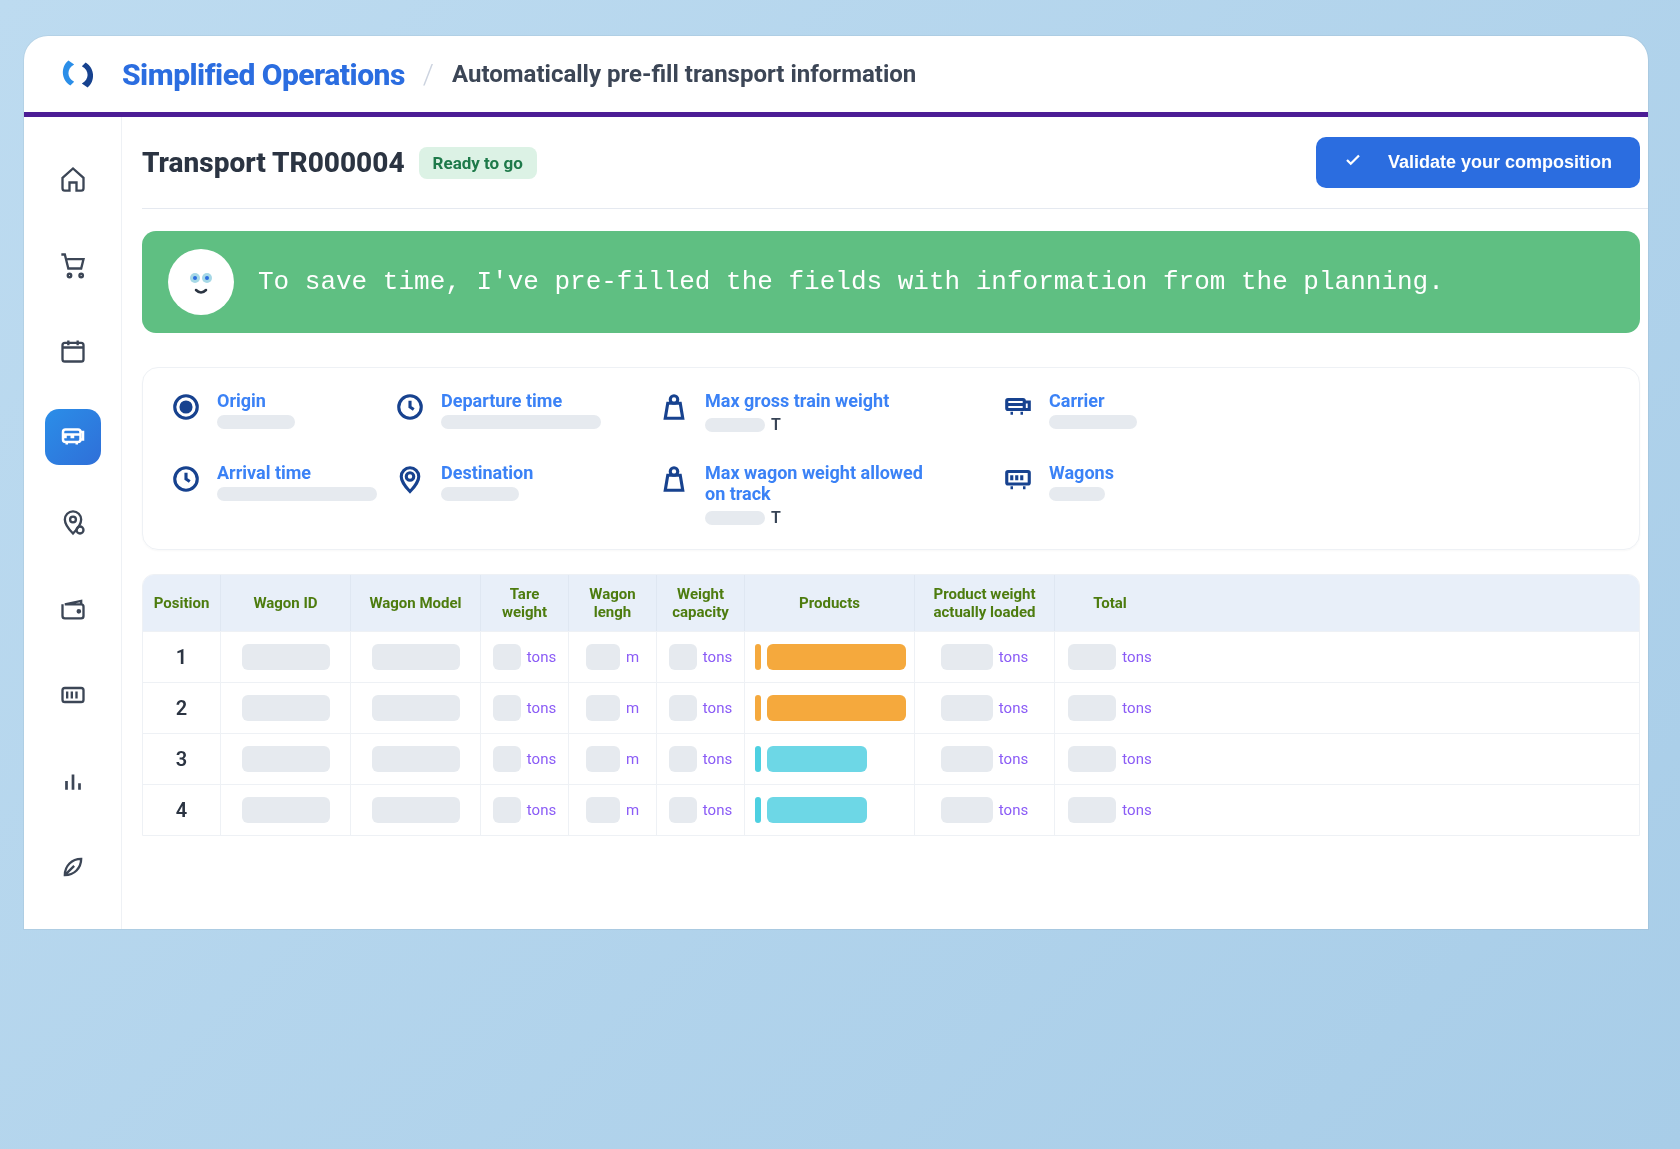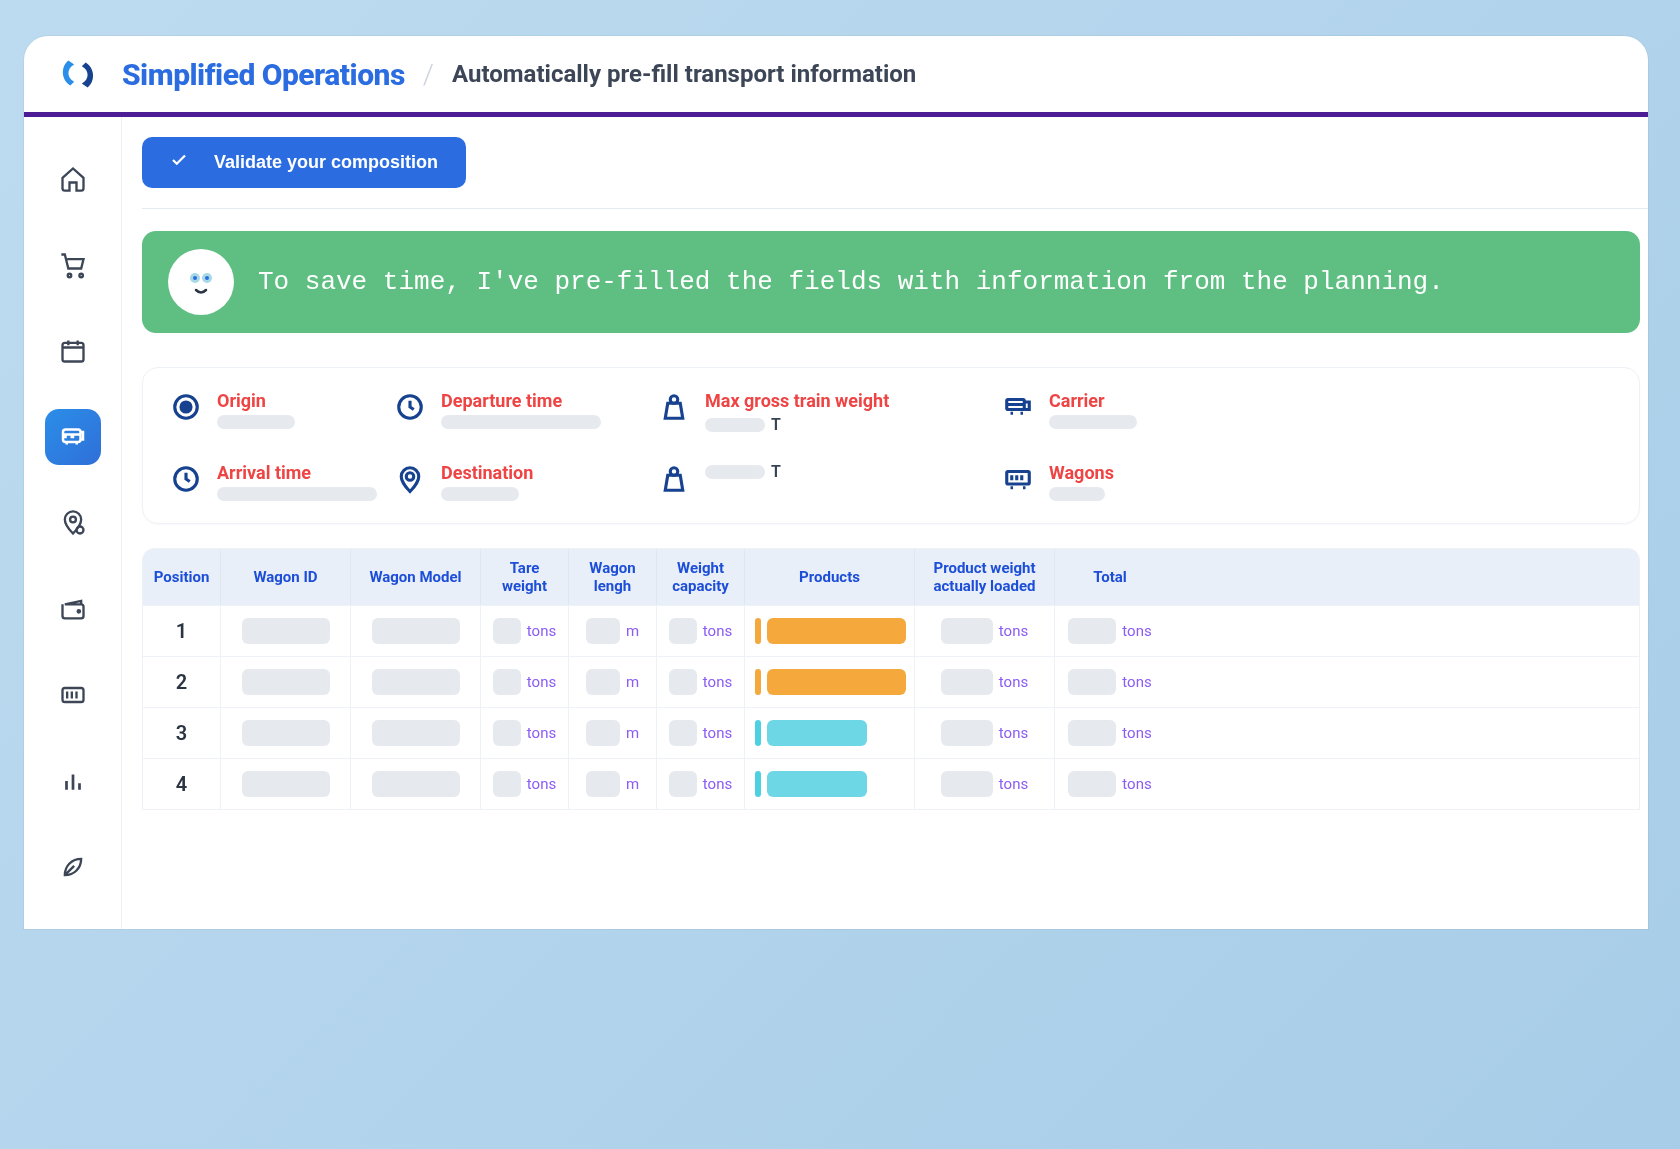--- a/index.html
+++ b/index.html
@@ -136,21 +136,21 @@
   row-gap: 28px;
   box-shadow: 0 1px 2px rgba(0,0,0,0.03);
 }
 .info-item { display:flex; align-items:flex-start; gap:14px; }
 .info-icon {
   width:34px;height:34px;flex-shrink:0;
   display:flex;align-items:center;justify-content:center;
   color:#17428f;
 }
 .info-label {
-  color:#ef4444;
+  color:#3b82f6;
   font-weight:700;
   font-size:18px;
   margin-bottom:4px;
 }
 .info-value-skel {
   background:#e6eaef;
   height:14px;
   border-radius:7px;
 }
 .info-value-row { display:flex; align-items:center; gap:6px; }
@@ -161,21 +161,21 @@
   overflow:hidden;
   border:1px solid #eef1f5;
 }
 .thead {
   background:#e8eff9;
   display:grid;
   grid-template-columns: 78px 130px 130px 88px 88px 88px 170px 140px 110px;
   text-align:center;
 }
 .th {
-  color:#1d4ed8;
+  color:#4d7c0f;
   font-weight:700;
   font-size:15px;
   padding:10px 6px;
   border-right:1px solid #dfe7f2;
   display:flex;align-items:center;justify-content:center;
   line-height:1.2;
 }
 .th:last-child{border-right:none;}
 .tbody .tr {
   display:grid;
@@ -271,20 +271,24 @@
         </div>
       <div class="nav-item">
           <svg width="28" height="28" viewBox="0 0 24 24" fill="none" stroke="currentColor" stroke-width="2">
             <path d="M5 19c0-8 6-14 14-14 0 8-6 14-14 14zM5 19l8-8"></path>
           </svg>
         </div>
     </div>
 
     <div class="main">
       <div class="page-head">
+        <div class="page-head-left">
+          <div class="page-title">Transport TR000004</div>
+          <div class="status-chip">Ready to go</div>
+        </div>
         <button class="validate-btn">
           <span><svg width="18" height="18" viewBox="0 0 24 24" fill="none" stroke="currentColor" stroke-width="3">
                 <path d="M4 12l5 5L20 6"></path>
               </svg></span>
           <span>Validate your composition</span>
         </button>
       </div>
       <hr class="hr">
 
       <div class="banner">
@@ -377,20 +381,21 @@
           </div>
         </div>
         <div class="info-item">
           <div class="info-icon">
               <svg width="30" height="30" viewBox="0 0 24 24" fill="none" stroke="currentColor" stroke-width="2.5">
                 <circle cx="12" cy="6" r="3"></circle>
                 <path d="M5 21l2-12h10l2 12z"></path>
               </svg>
             </div>
           <div>
+            <div class="info-label">Max wagon weight allowed on track</div>
             <div class="info-value-row">
                 <div class="info-value-skel" style="width:60px"></div>
                 <span class="info-unit">T</span>
               </div>
           </div>
         </div>
         <div class="info-item">
           <div class="info-icon">
               <svg width="32" height="30" viewBox="0 0 24 24" fill="none" stroke="currentColor" stroke-width="2.5">
                 <rect x="3" y="6" width="18" height="10" rx="1"></rect>

